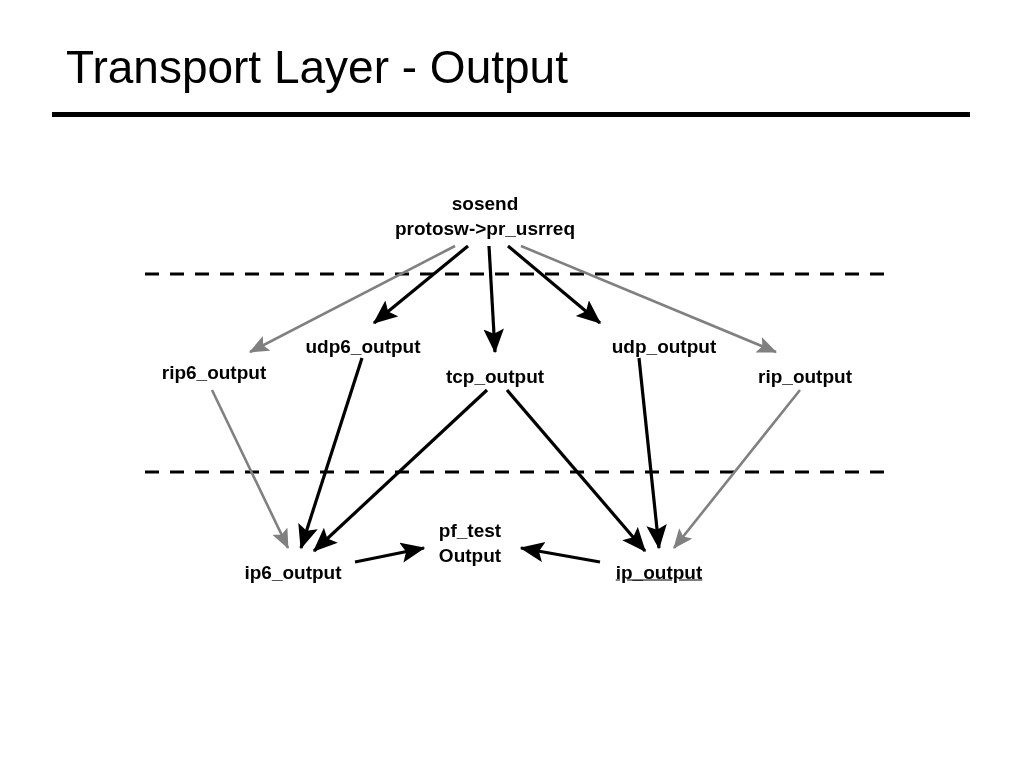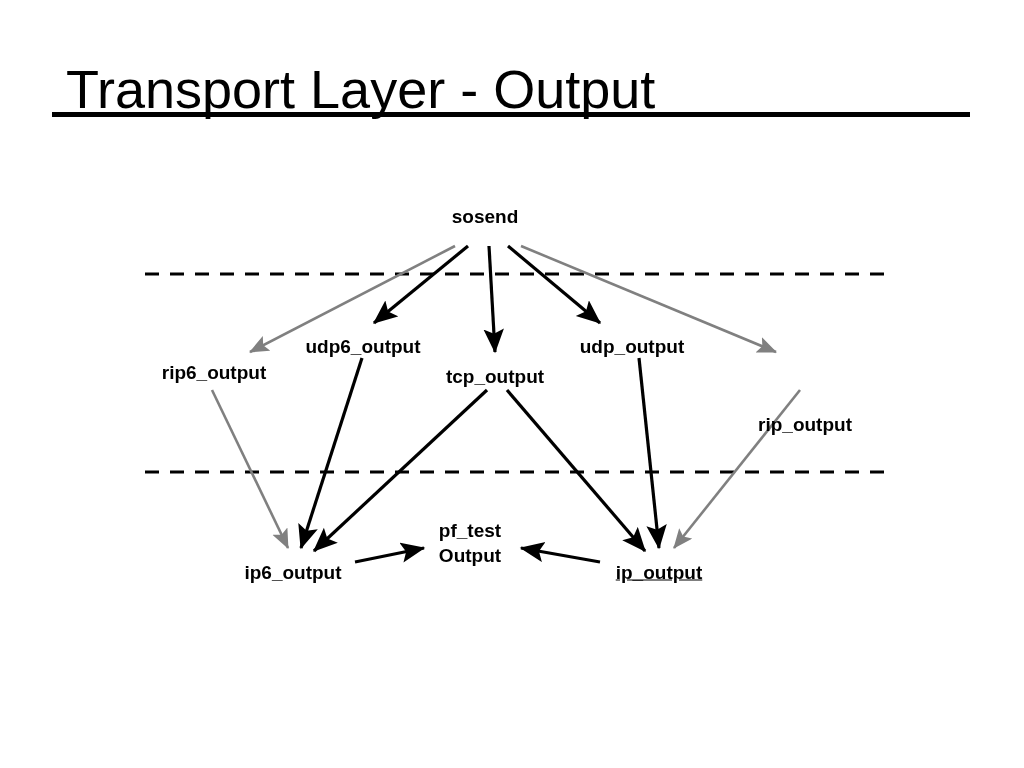--- a/index.html
+++ b/index.html
@@ -14,22 +14,22 @@
     position: relative;
     overflow: hidden;
     font-family: "Liberation Sans", sans-serif;
     color: #000000;
   }
 
   
   #slide-title {
     position: absolute;
     left: 66px;
-    top: 62px;
-    font-size: 54px;
+    top: 44px;
+    font-size: 46px;
     font-weight: normal;
     line-height: 1.0;
     letter-spacing: 0px;
     color: #000000;
     white-space: nowrap;
   }
   #title-rule {
     position: absolute;
     left: 52px;
     top: 112px;
@@ -113,39 +113,40 @@
 
     <line x1="800" y1="390" x2="674" y2="548" stroke="#808080" stroke-width="2.6" marker-end="url(#arrow-gray)"></line>
 
     <line x1="355" y1="562" x2="424" y2="548" stroke="#000000" stroke-width="3.2" marker-end="url(#arrow-black)"></line>
 
     <line x1="600" y1="562" x2="521" y2="548" stroke="#000000" stroke-width="3.2" marker-end="url(#arrow-black)"></line>
   </svg>
 
   <div class="node-label" style="left:485px; top:216px;">
     <span>sosend</span>
+    <span class="line2">protosw-&gt;pr_usrreq</span>
   </div>
 
   <div class="node-label" style="left:214px; top:372px;">
     <span>rip6_output</span>
   </div>
 
   <div class="node-label" style="left:363px; top:346px;text-align:center;">
     <span>udp6_output</span>
   </div>
 
   <div class="node-label" style="left:495px; top:376px;">
     <span>tcp_output</span>
   </div>
 
-  <div class="node-label" style="left:632px; top:346px;">
+  <div class="node-label" style="left:664px; top:346px;">
     <span>udp_output</span>
   </div>
 
-  <div class="node-label" style="left:805px; top:376px;margin-top:48px;">
+  <div class="node-label" style="left:805px; top:376px;">
     <span>rip_output</span>
   </div>
 
   <div class="node-label" style="left:293px; top:572px;">
     <span>ip6_output</span>
   </div>
 
   <div class="node-label" style="left:470px; top:543px;">
     <span>pf_test</span>
     <span class="line2">Output</span>

